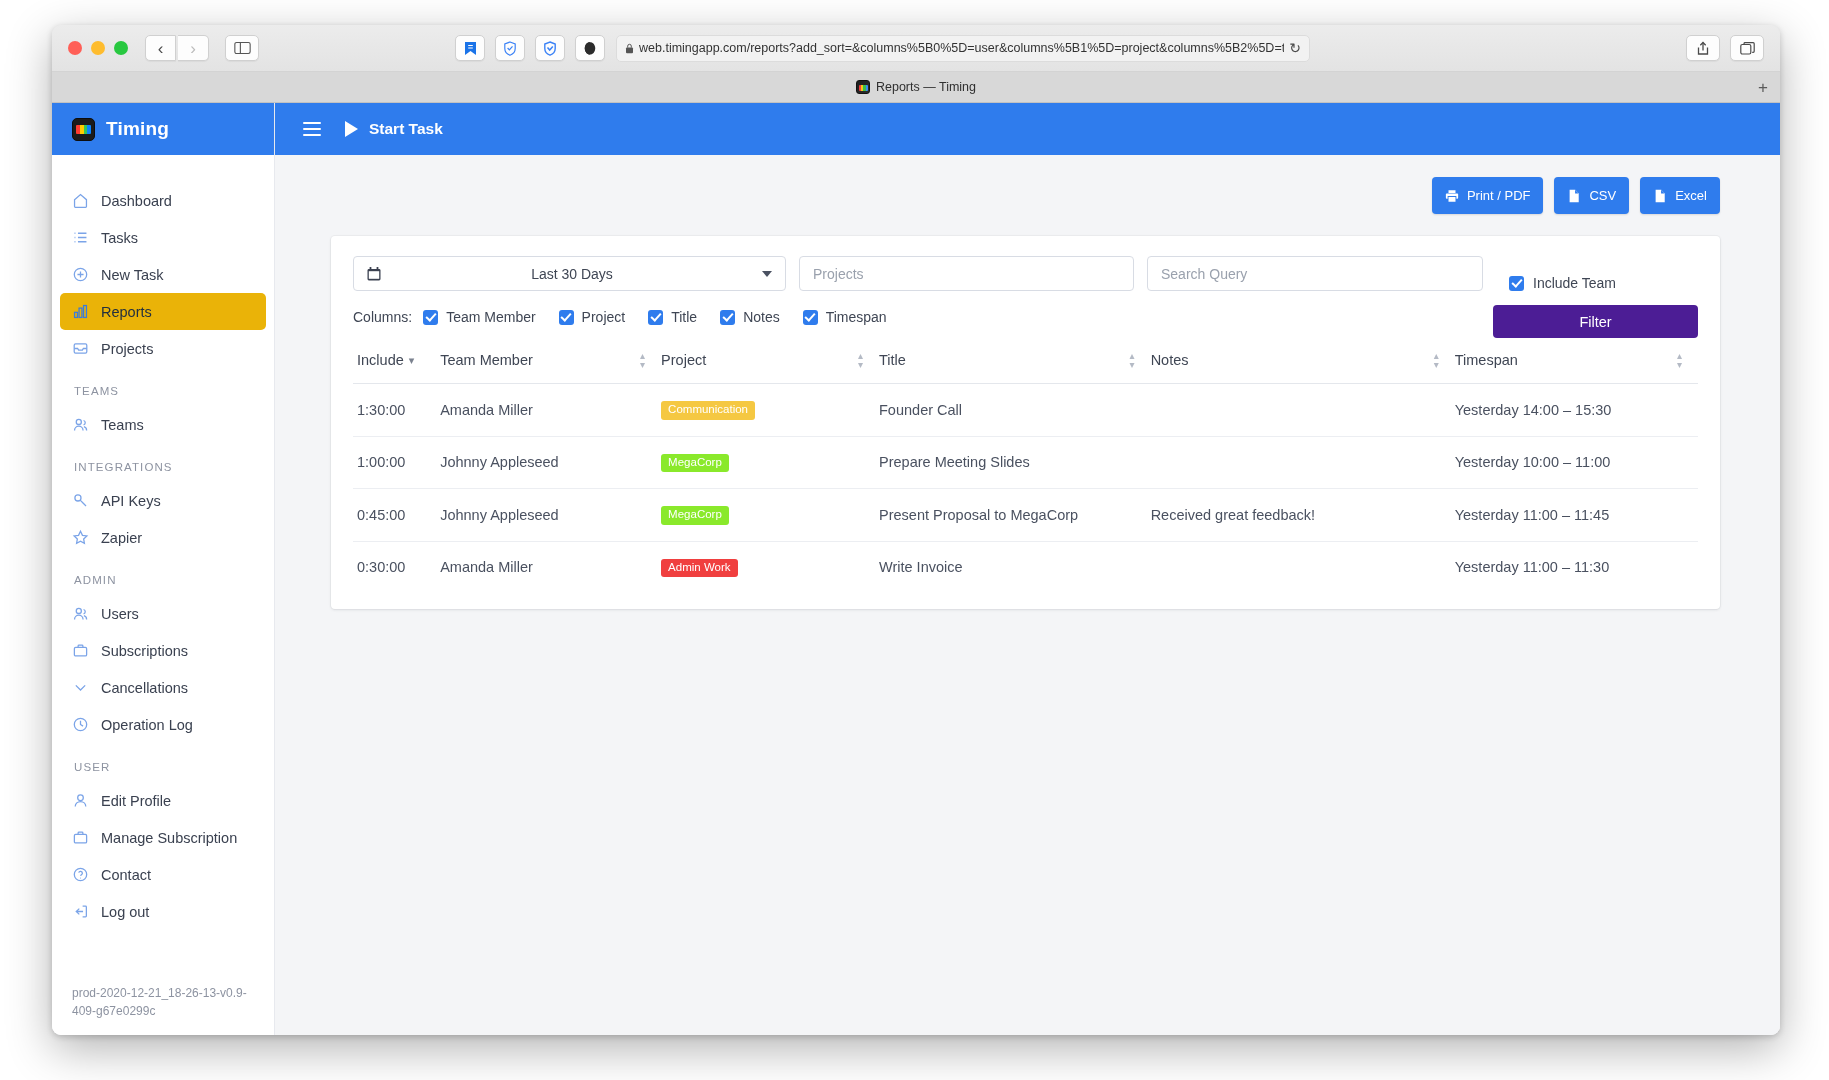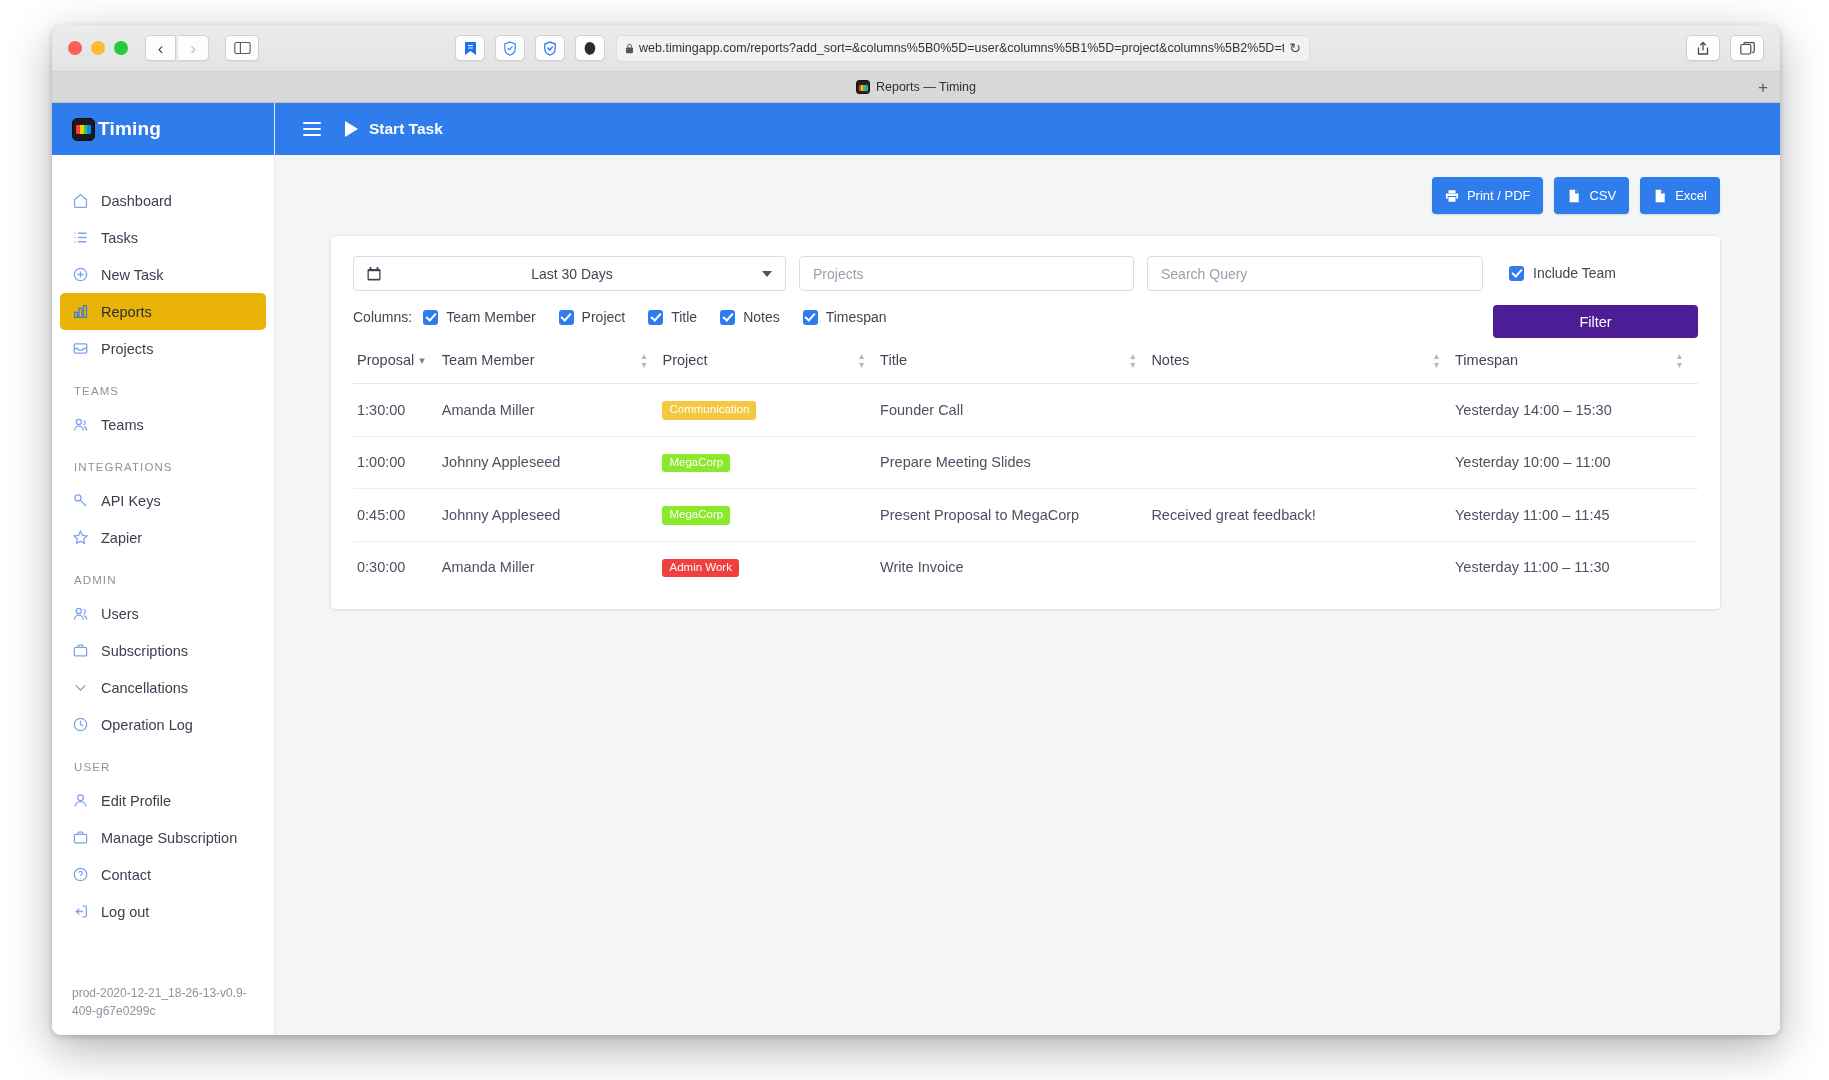--- a/index.html
+++ b/index.html
@@ -108,21 +108,21 @@
 
   
   .sidebar {
     width: 223px; flex: 0 0 223px;
     background: #ffffff;
     display: flex; flex-direction: column;
     border-right: 1px solid #e7e9ee;
   }
   .brand {
     height: 52px; background: #2f7ced;
-    display: flex; align-items: center; gap: 3px;
+    display: flex; align-items: center; gap: 11px;
     padding-left: 20px;
   }
   .brand-logo {
     width: 23px; height: 23px; border-radius: 5px;
     background: #1b1b1b; position: relative; overflow: hidden;
     border: 1px solid #0d0d0d;
   }
   .brand-logo::after {
     content:""; position:absolute; left:3px; top:6px; width:15px; height:9px;
     background: linear-gradient(90deg,#ff3b30 0 25%, #ffcc00 25% 50%, #34c759 50% 75%, #0a84ff 75% 100%);
@@ -186,21 +186,21 @@
   .btn-blue svg { width: 14px; height: 14px; fill: #fff; }
 
   .card {
     background: #fff;
     border-radius: 4px;
     box-shadow: 0 1px 3px rgba(18,28,45,0.10), 0 0 0 1px rgba(18,28,45,0.03);
     padding: 20px 22px 16px 22px;
   }
 
   .filter-grid {
-    display: flex; gap: 13px; align-items: flex-start;
+    display: flex; gap: 13px; align-items: flex-end;
   }
   .daterange {
     flex: 0 0 433px; height: 35px;
     border: 1px solid #d8dce4; border-radius: 4px;
     background: #fff; display: flex; align-items: center;
     position: relative;
   }
   .cal-ico { margin-left: 12px; width: 16px; height: 16px; display: flex; }
   .cal-ico svg { width: 16px; height: 16px; }
   .daterange-label { flex: 1; text-align: center; font-size: 14px; color: #3f4654; }
@@ -635,21 +635,21 @@
               <span data-interactable="false">Timespan</span>
             </label>
             <button class="filter-btn" data-interactable="true">Filter</button>
           </div>
 
           <table class="table" data-interactable="false">
             <thead data-interactable="false">
               <tr data-interactable="false">
                 <th class="col-duration" data-interactable="true">
                   <div class="th-inner" style="justify-content:flex-start;">
-                    <span data-interactable="false">Proposal</span>
+                    <span data-interactable="false">Include</span>
                     <span class="sort-desc" data-interactable="false">▾</span>
                   </div>
                 </th>
                 <th class="col-member" data-interactable="true">
                   <div class="th-inner">
                     <span data-interactable="false">Team Member</span>
                     <span class="sorter" data-interactable="false">▴<br>▾</span>
                   </div>
                 </th>
                 <th class="col-project" data-interactable="true">

